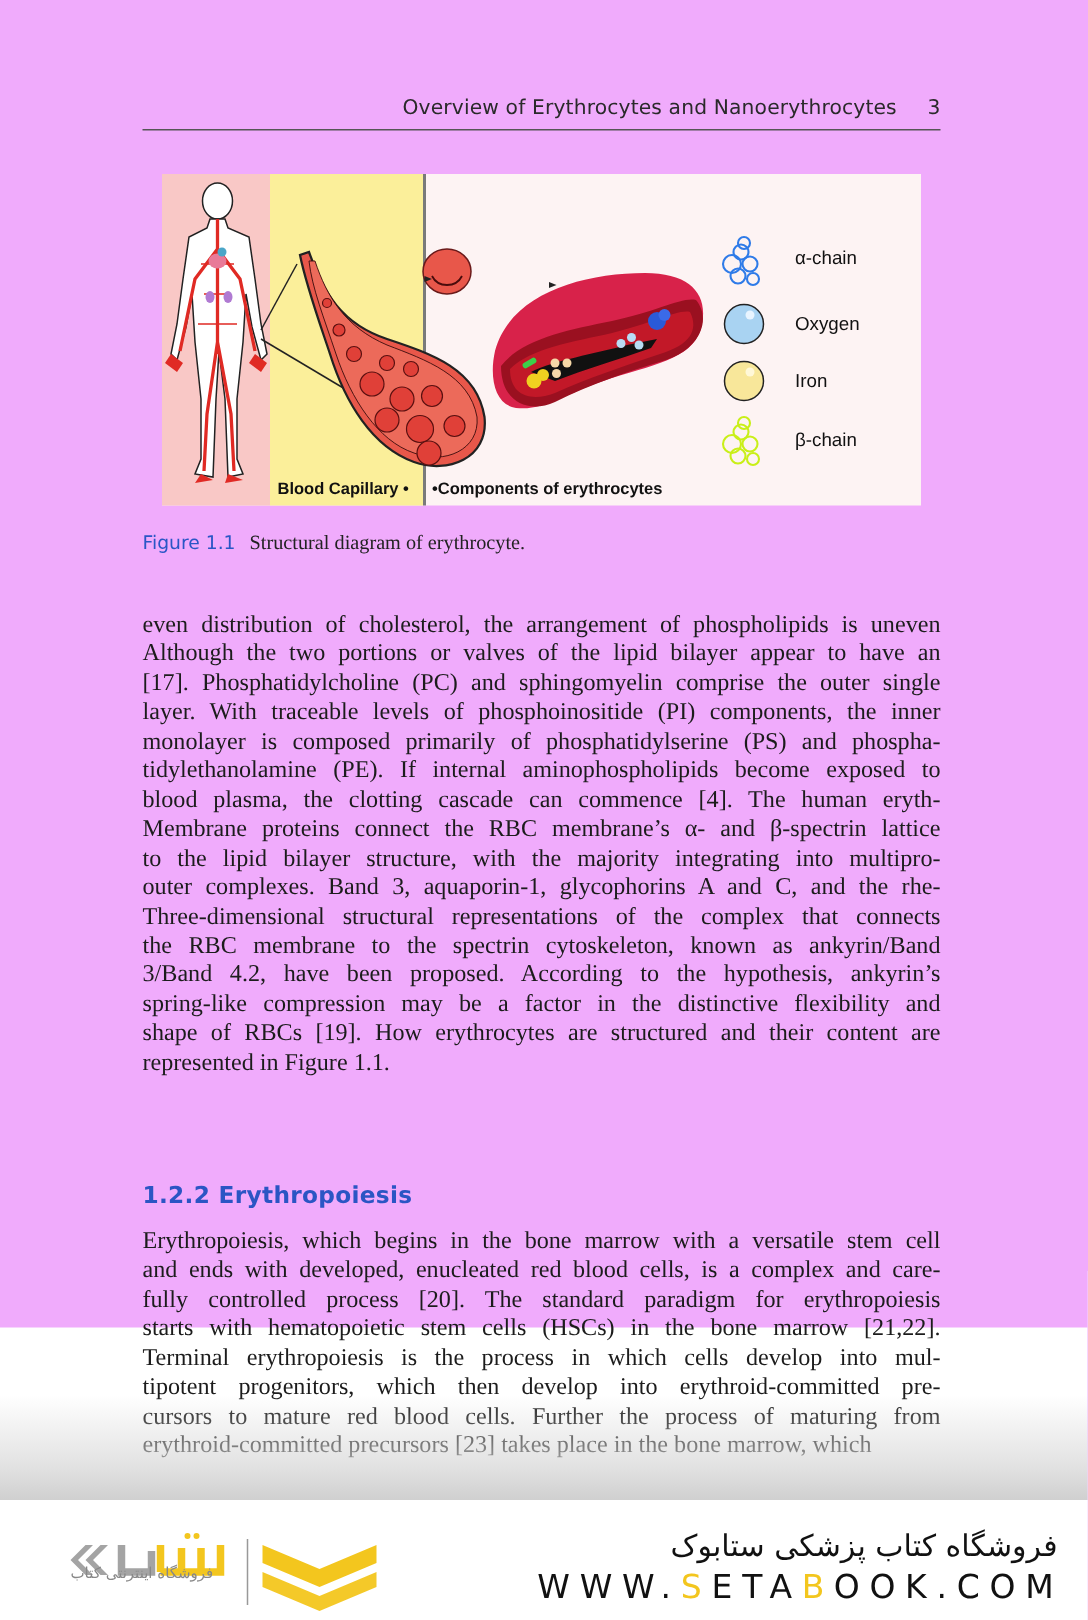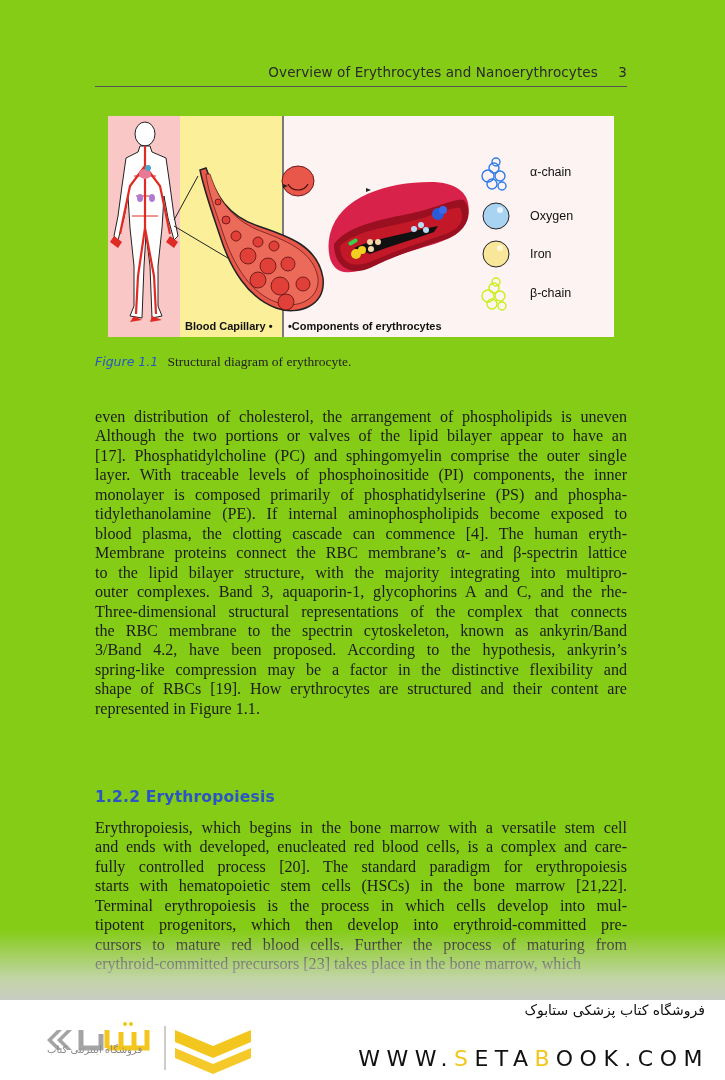--- a/index.html
+++ b/index.html
@@ -3,22 +3,22 @@
 <meta charset="utf-8">
 <style>
   html, body { margin: 0; padding: 0; }
   body {
     width: 725px; height: 1080px; position: relative; overflow: hidden;
     background: #ffffff;
     font-family: "Liberation Serif", "DejaVu Serif", serif;
     color: #1e1e1e;
   }
   .page {
-    position: absolute; left: 0; top: 0; width: 725px; height: 1000px;
-    background: #84cc16;
+    position: absolute; left: 0; top: 0; width: 725px; height: 885px;
+    background: #f0abfc;
   }
   .page-shadow {
     position: absolute; left: 0; top: 930px; width: 725px; height: 70px;
     background: linear-gradient(to bottom, rgba(255,255,255,0) 0%, rgba(215,215,215,0.75) 70%, rgba(205,205,205,0.95) 100%);
     pointer-events: none;
   }
   .running-head {
     position: absolute; left: 95px; top: 64px; width: 532px; height: 22px;
     border-bottom: 1px solid #555;
     text-align: right;
@@ -42,21 +42,21 @@
   }
   .fig-label.cap { left: 77px; top: 204px; font-weight: bold; font-size: 11px; }
   .fig-label.comp { left: 180px; top: 204px; font-weight: bold; font-size: 11px; }
   .legend-text { font-size: 12.5px; }
 
   .caption {
     position: absolute; left: 95px; top: 354px; width: 532px;
     font-size: 13.5px; color: #222;
   }
   .caption .fig-num {
-    color: #2a56c6; font-style: italic;
+    color: #2a56c6; 
     font-family: "DejaVu Sans", sans-serif; font-size: 12.5px;
     margin-right: 6px;
   }
   .body-text {
     position: absolute; left: 95px; width: 532px;
     font-size: 16.1px; line-height: 19.45px;
     text-align: justify; color: #1c1c1c;
     hyphens: manual;
   }
   .body-text .line { display: block; text-align: justify; text-align-last: justify; white-space: nowrap; }
@@ -68,22 +68,22 @@
     color: #2b55c4; letter-spacing: 0.2px;
   }
   .p2 { top: 818px; }
 
   
   .footer {
     position: absolute; left: 0; top: 1000px; width: 725px; height: 80px; background: #ffffff;
   }
   .footer-logo { position: absolute; left: 35px; top: 18px; width: 245px; height: 60px; }
   .footer-persian {
-    position: absolute; right: 20px; top: 2px; direction: rtl;
-    font-family: "DejaVu Sans", sans-serif; font-size: 14px; color: #111;
+    position: absolute; right: 20px; top: 18px; direction: rtl;
+    font-family: "DejaVu Sans", sans-serif; font-size: 20px; color: #111;
   }
   .footer-url {
     position: absolute; right: 16px; top: 46px;
     font-family: "DejaVu Sans", sans-serif; font-size: 22px; letter-spacing: 6.5px; color: #111;
   }
   .footer-url .accent { color: #f3c61e; }
   .logo-sub {
     position: absolute; left: 47px; top: 44px; direction: rtl;
     font-family: "DejaVu Sans", sans-serif; font-size: 10px; color: #888;
   }

